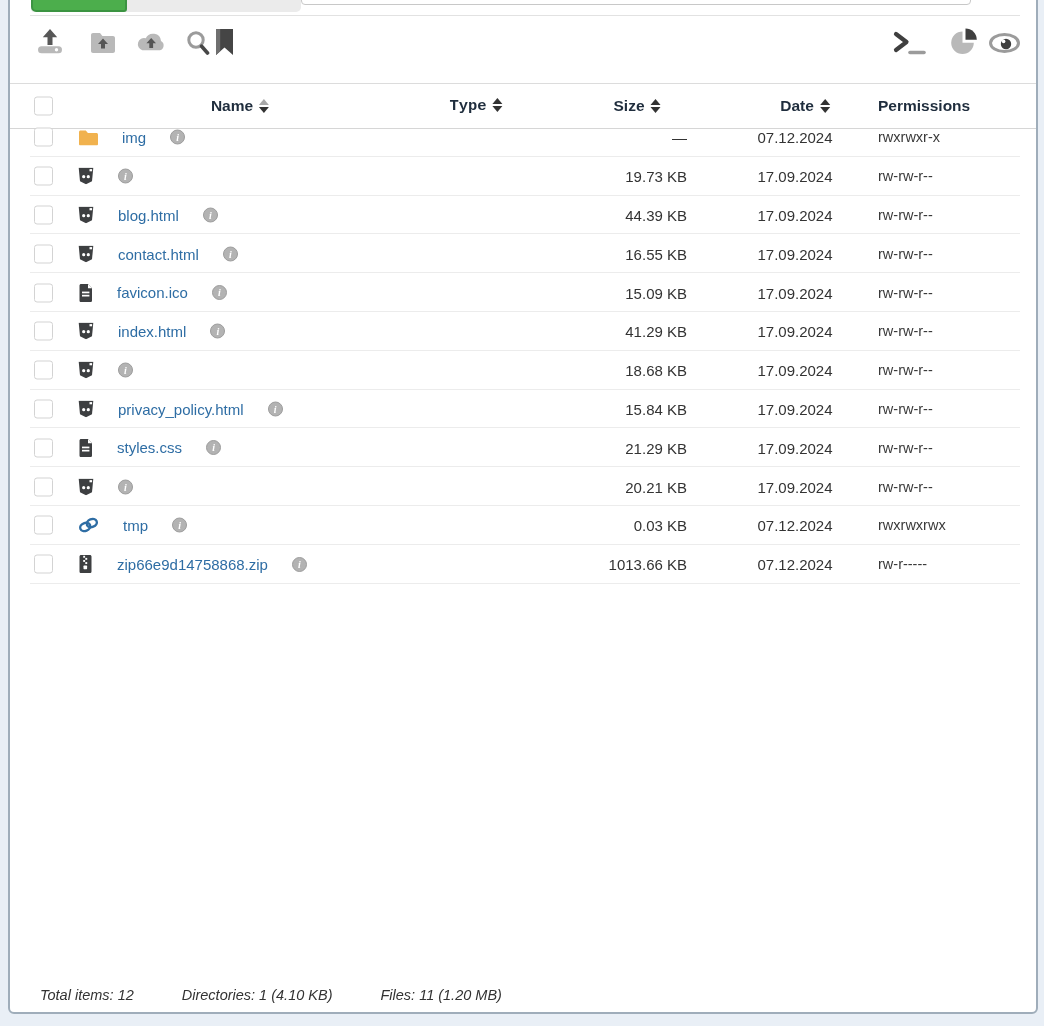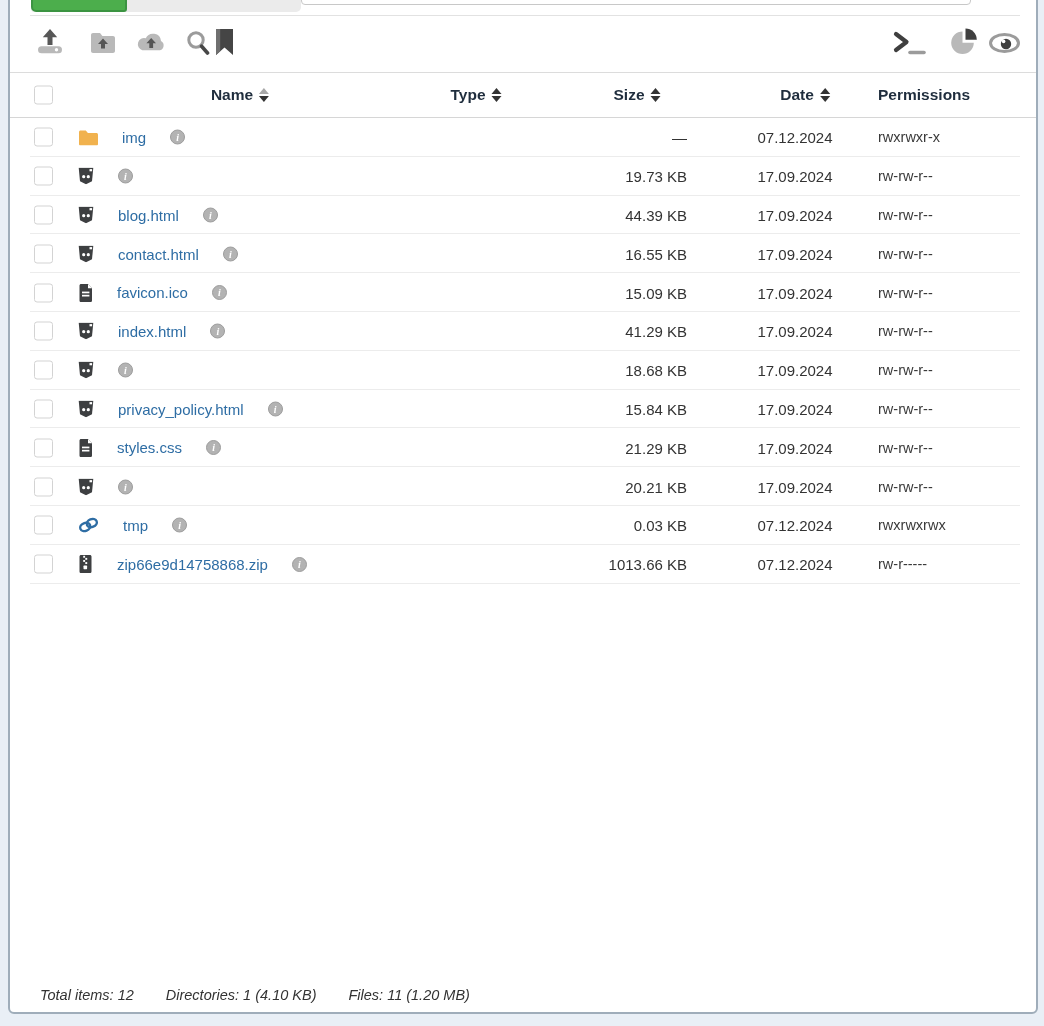--- a/index.html
+++ b/index.html
@@ -27,36 +27,36 @@
     border:1px solid #c8c8c8; border-radius:4px; background:#fff;
     font-family:"Liberation Sans",sans-serif; font-size:13px; padding:0 8px; color:#333;
   }
   .topbar-divider {
     position:absolute; left:30px; top:15px; width:990px; height:1px; background:#e2e2e2;
   }
   
   .tbtn { position:absolute; top:29px; cursor:pointer; display:inline-block; line-height:0; }
   
   .thead {
-    position:absolute; left:10px; top:72px; width:1026px; height:46px;
+    position:absolute; left:10px; top:83px; width:1026px; height:46px;
     border-top:1px solid #dcdcdc; border-bottom:1px solid #d6d6d6; background:#fff;
   }
   .hcb, .cb {
     appearance:none; -webkit-appearance:none; margin:0;
     width:19px; height:19px; background:#fff; border:1px solid #d3d3d3;
     border-radius:3px; cursor:pointer;
   }
   .hcb { position:absolute; left:24px; top:50%; transform:translateY(-50%); }
   .hcol {
     position:absolute; top:50%; white-space:nowrap; color:#1f2d3d;
     font-weight:bold; font-size:15.5px; cursor:pointer;
   }
   .hcol.centered { transform:translate(-50%,-50%); }
   .hcol.lefted   { transform:translateY(-50%); cursor:default; }
-  .hcol0 { left:230px; } .hcol1 { left:466px; } .hcol2 { left:627px; }
+  .hcol0 { left:230px; } .hcol1 { left:466px;font-family:Liberation Mono, monospace; } .hcol2 { left:627px; }
   .hcol3 { left:795px; } .hcol4 { left:868px;text-align:center; }
   .sort { display:inline-block; vertical-align:-2px; margin-left:6px; }
   .sort i { display:block; width:0; height:0; border-left:5px solid transparent; border-right:5px solid transparent; }
   .sort .up   { border-bottom:6px solid #333; margin-bottom:2px; }
   .sort .down { border-top:6px solid #333; }
   .sort.up-muted .up { border-bottom-color:#a8a8a8; }
   
   .rows { position:absolute; left:0; top:118px; width:1044px; }
   .row  { position:relative; width:1044px; height:38.8px; }
   .row::after {
@@ -84,21 +84,21 @@
   .fdate {
     position:absolute; left:739px; width:112px; top:50%; transform:translateY(-50%);
     text-align:center; font-size:15px; color:#333;
   }
   .fperm {
     position:absolute; left:878px; top:50%; transform:translateY(-50%);
     font-size:14.5px; color:#3a3a3a; white-space:nowrap;
   }
   
   .statusbar {
-    position:absolute; left:40px; top:987px; display:flex; gap:32px;
+    position:absolute; left:40px; top:987px; display:flex; gap:48px;
     font-style:italic; font-size:14.5px; color:#333; white-space:nowrap;
   }
 </style>
 </head>
 <body>
 
 <div class="panel"></div>
 
 <div class="progress-track"></div>
 <div class="progress-fill"></div>

